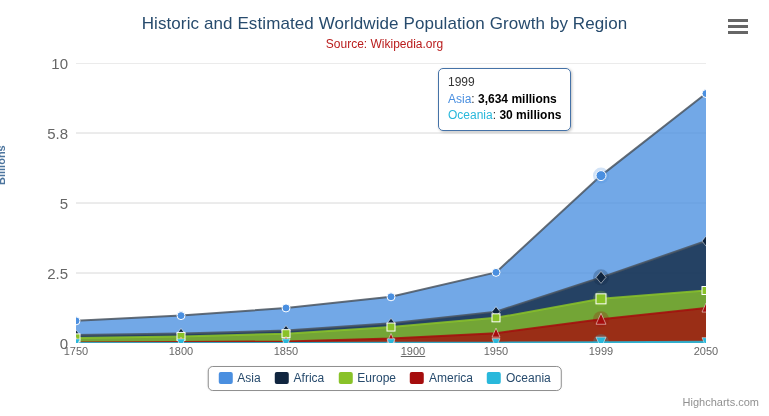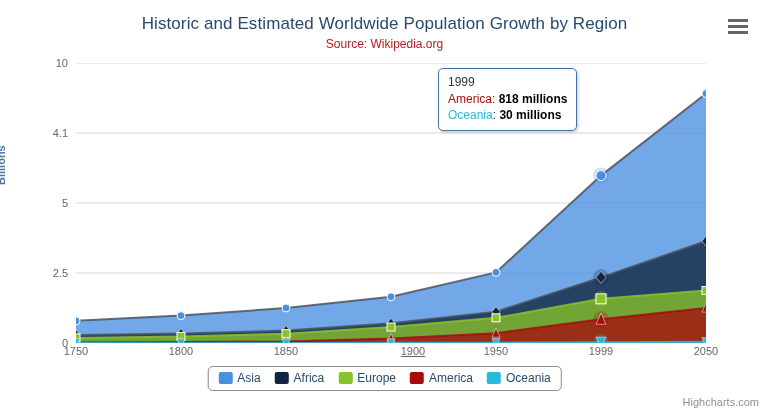--- a/index.html
+++ b/index.html
@@ -71,21 +71,21 @@
     position: absolute;
     left: 0;
     top: 0;
   }
 
   
   .y-tick {
     position: absolute;
     right: 701px;
     text-align: right;
-    font-size: 11px;
+    font-size: 15px;
     color: #666666;
     width: 40px;
     transform: translateY(-50%);
   }
   .x-tick {
     position: absolute;
     top: 345px;
     text-align: center;
     font-size: 11px;
     color: #666666;
@@ -244,21 +244,21 @@
         <circle cx="525" cy="279.16" r="8" fill="#29B8DB" fill-opacity="0.25"></circle>
         <polygon points="525,285.16 530,274.16 520,274.16" fill="#29B8DB" stroke="#ffffff" stroke-width="0.5"></polygon>
         <polygon points="630,283.712 634,274.712 626,274.712" fill="#29B8DB" stroke="#ffffff" stroke-width="0.5"></polygon>
       </svg>
   </div>
 
   <div id="y-ticks">
       <div class="y-tick" style="top: 343px;">0</div>
       <div class="y-tick" style="top: 273px;">2.5</div>
       <div class="y-tick" style="top: 203px;">5</div>
-      <div class="y-tick" style="top: 133px;">4.1</div>
+      <div class="y-tick" style="top: 133px;">5.8</div>
       <div class="y-tick" style="top: 63px;">10</div>
     </div>
   <div id="x-ticks">
       <div class="x-tick" style="left: 76px;">1750</div>
       <div class="x-tick" style="left: 181px;">1800</div>
       <div class="x-tick" style="left: 286px;">1850</div>
       <div class="x-tick" style="left: 413px; text-decoration: underline;">1900</div>
       <div class="x-tick" style="left: 496px;">1950</div>
       <div class="x-tick" style="left: 601px;">1999</div>
       <div class="x-tick" style="left: 706px;">2050</div>
@@ -285,20 +285,20 @@
       </div>
       <div class="legend-item">
         <span class="legend-swatch" style="background: rgb(41, 184, 219);"></span>
         <span class="legend-label">Oceania</span>
       </div>
     </div>
 
   <div class="tooltip">
     <div class="tooltip-header">1999</div>
     <div id="tooltip-rows">
-        <div class="tooltip-row"><span class="tooltip-series-name" style="color: rgb(165, 13, 13);">America</span><span>: </span><span class="tooltip-value">818 millions</span></div>
+        <div class="tooltip-row"><span class="tooltip-series-name" style="color: rgb(74, 143, 224);">Asia</span><span>: </span><span class="tooltip-value">3,634 millions</span></div>
         <div class="tooltip-row"><span class="tooltip-series-name" style="color: rgb(41, 184, 219);">Oceania</span><span>: </span><span class="tooltip-value">30 millions</span></div>
       </div>
   </div>
 
   <div class="credits">Highcharts.com</div>
 
 </div>
 
 </body></html>

